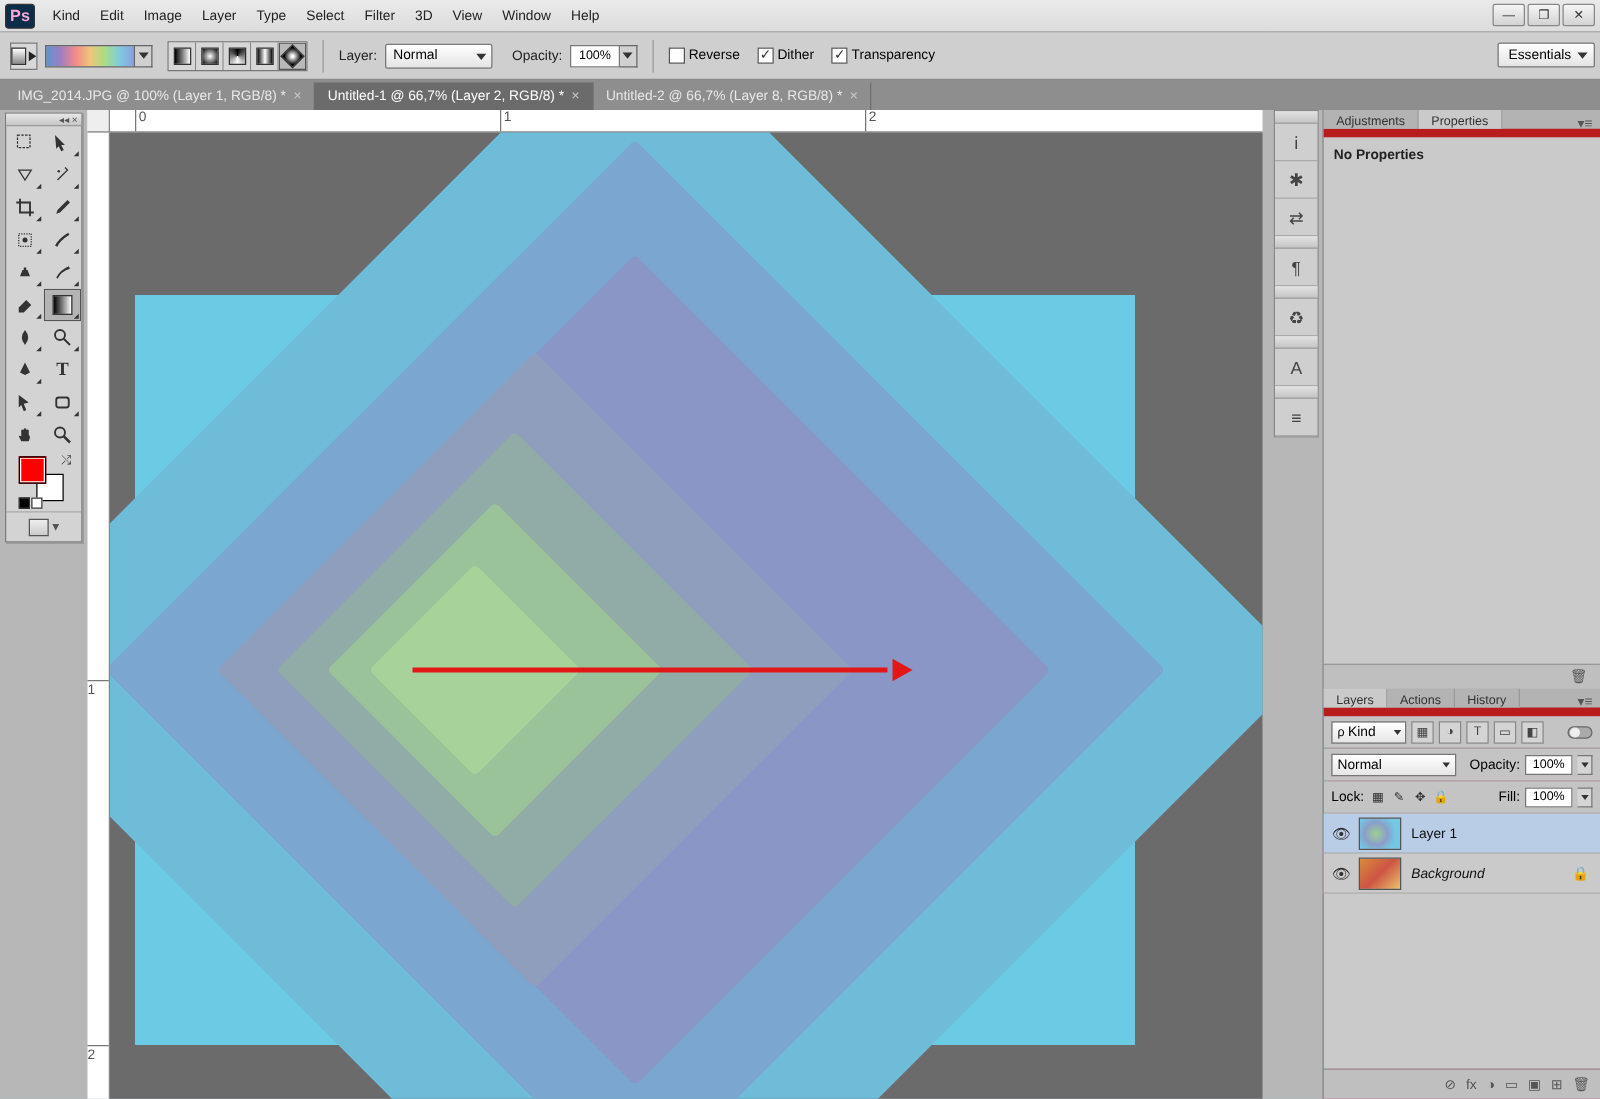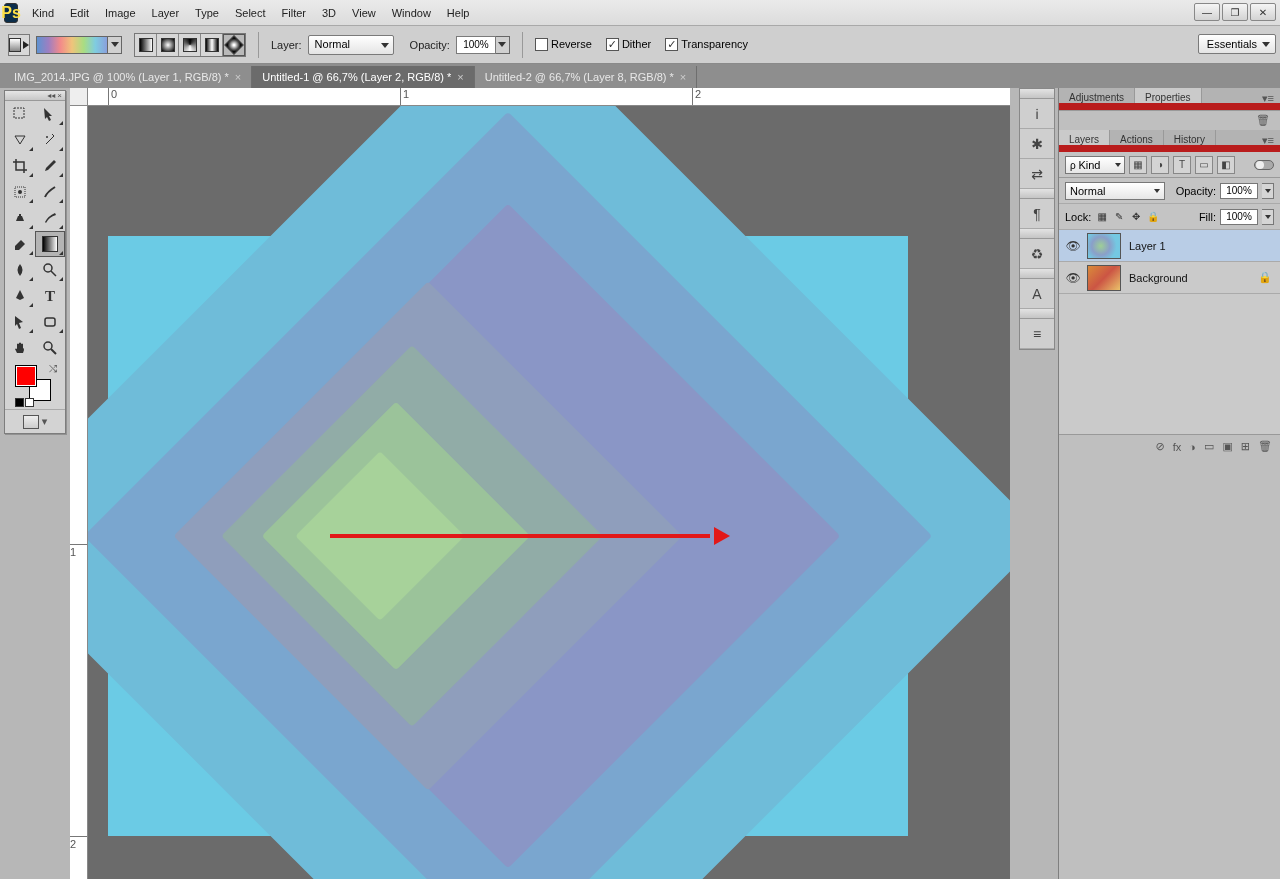--- a/index.html
+++ b/index.html
@@ -1,19 +1,19 @@
 <!DOCTYPE html>
 <html><head>
 <meta charset="utf-8">
 <style>
   *{box-sizing:border-box;font-family:"Segoe UI",Tahoma,sans-serif;font-size:11px;user-select:none}
   html,body{margin:0;padding:0;width:1280px;height:879px;overflow:hidden;background:#b7b7b7}
   
   .menubar{height:26px;background:linear-gradient(#eaeaea,#dcdcdc);display:flex;align-items:center;padding:0 4px;border-bottom:1px solid #a9a9a9;position:relative}
-  .ps-logo{width:14px;height:20px;background:#0b2d4a;border-radius:3px;color:#fde047;font-weight:bold;font-size:16px;display:flex;align-items:center;justify-content:center;margin-right:6px;border:1px solid #333}
+  .ps-logo{width:24px;height:20px;background:#0b2d4a;border-radius:3px;color:#f9a8d4;font-weight:bold;font-size:13px;display:flex;align-items:center;justify-content:center;margin-right:6px;border:1px solid #333}
   .menu-item{padding:4px 8px;color:#222}
   .winctl{position:absolute;right:4px;top:3px;display:flex;gap:2px}
   .winbtn{width:26px;height:18px;border:1px solid #888;background:linear-gradient(#f5f5f5,#d3d3d3);display:flex;align-items:center;justify-content:center;font-size:10px;color:#333;border-radius:2px}
   
   .optbar{height:38px;background:#cfcfcf;border-bottom:1px solid #8a8a8a;display:flex;align-items:center;padding:0 8px;gap:6px;position:relative}
   .tool-thumb{width:22px;height:22px;border:1px solid #7a7a7a;background:#d8d8d8;display:flex;align-items:center;justify-content:center}
   .tool-thumb::after{content:"";width:0;height:0;border-left:6px solid #222;border-top:4px solid transparent;border-bottom:4px solid transparent;margin-left:2px}
   .grad-preview{width:72px;height:18px;border:1px solid #666;background:linear-gradient(to right,#5e93d1,#9e7fc1,#f28a8a,#efc47b,#a9dd82,#7fcce0,#8aa0dd);display:flex;align-items:center}
   .chev{width:14px;height:18px;border:1px solid #666;border-left:none;background:#d0d0d0;display:flex;align-items:center;justify-content:center}
   .chev::before{content:"";border-top:5px solid #333;border-left:4px solid transparent;border-right:4px solid transparent}
@@ -100,21 +100,21 @@
   .lock-icons{display:flex;gap:3px}
   .lock-icons span{width:14px;height:14px;display:flex;align-items:center;justify-content:center;font-size:10px;color:#333}
   .layer-list{background:#cacaca}
   .layer-row{height:32px;display:flex;align-items:center;border-bottom:1px solid #aaa;background:#cacaca}
   .layer-row.sel{background:#b9cde6}
   .eye{width:28px;text-align:center;font-size:12px;color:#333}
   .thumb{width:34px;height:26px;border:1px solid #555;background:#6bcbe5;margin-right:8px;display:flex;align-items:center;justify-content:center;overflow:hidden}
   .thumb.diamond-t{background:radial-gradient(circle at 40% 50%,#9ecf96 0%,#8a9fc9 40%,#74c8e2 70%)}
   .thumb.img-t{background:linear-gradient(135deg,#d98b3a,#c54,#eac26a)}
   .layer-name{font-size:11px;color:#111}
-  .layer-name.bg{background:none;border:none;position:static;width:auto;height:auto;box-shadow:none}
+  .layer-name.bg{font-style:italic;background:none;border:none;position:static;width:auto;height:auto;box-shadow:none}
   .lock-ic{margin-left:auto;margin-right:8px;color:#444;font-size:11px}
   .layers-footer{height:24px;border-top:1px solid #999;background:#bfbfbf;display:flex;align-items:center;justify-content:flex-end;gap:8px;padding:0 8px;color:#555;font-size:11px}
 </style>
 </head>
 <body>
 
 <div class="menubar">
   <div class="ps-logo">Ps</div>
   <div class="menu-item">Kind</div>
   <div class="menu-item">Edit</div>
@@ -357,20 +357,23 @@
     <div class="dbtn">≡</div>
   </div>
 
   <div class="rpanels">
 
     <div class="panel-tabs">
       <div class="ptab">Adjustments</div>
       <div class="ptab active">Properties</div>
       <div style="margin-left:auto;padding:4px 6px;color:#555">▾≡</div>
     </div>
+    <div class="panel-body">
+      <b>No Properties</b>
+    </div>
     <div class="trash-row">
         <span>🗑</span>
       </div>
 
     <div class="panel-tabs">
       <div class="ptab active">Layers</div>
       <div class="ptab">Actions</div>
       <div class="ptab">History</div>
       <div style="margin-left:auto;padding:4px 6px;color:#555">▾≡</div>
     </div>

